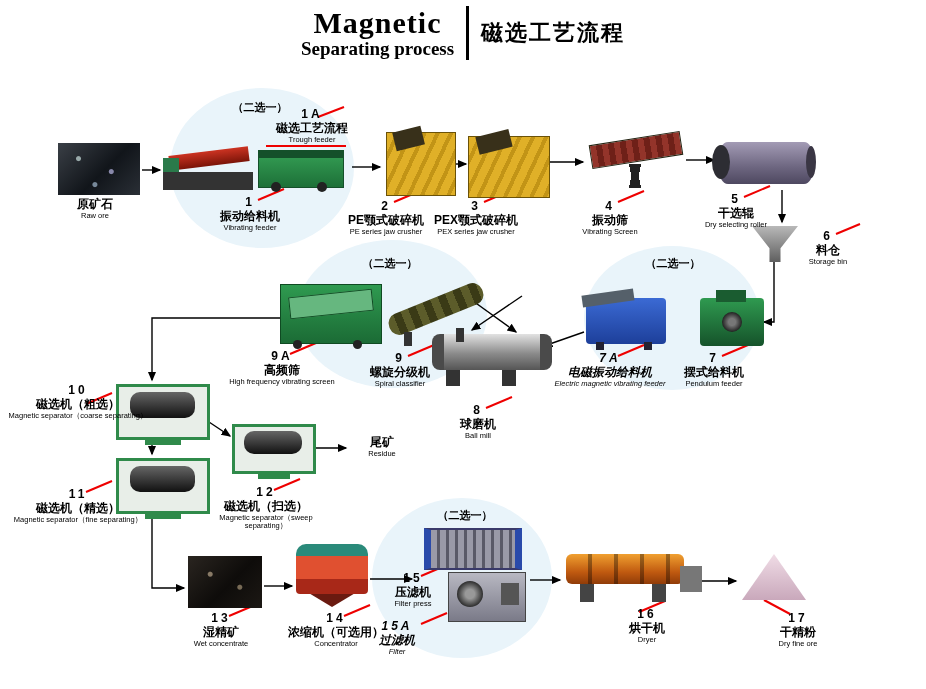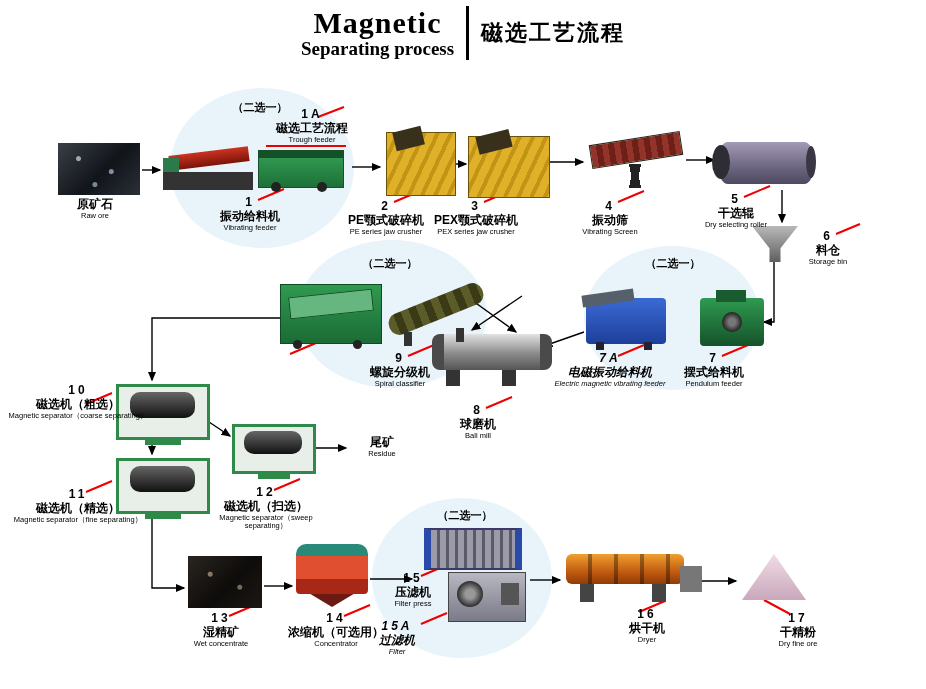--- a/index.html
+++ b/index.html
@@ -263,20 +263,25 @@
   <div class="lbl" style="left:428px;top:404px;width:100px;">
     <div class="num">8</div>
     <div class="zh">球磨机</div>
     <div class="en">Ball mill</div>
   </div>
   <div class="lbl" style="left:348px;top:352px;width:104px;">
     <div class="num">9</div>
     <div class="zh">螺旋分级机</div>
     <div class="en">Spiral classifier</div>
   </div>
+  <div class="lbl" style="left:212px;top:350px;width:140px;">
+    <div class="num">9A</div>
+    <div class="zh">高频筛</div>
+    <div class="en">High frequency vibrating screen</div>
+  </div>
   <div class="lbl" style="left:2px;top:384px;width:152px;">
     <div class="num">10</div>
     <div class="zh">磁选机（粗选）</div>
     <div class="en">Magnetic separator（coarse separating）</div>
   </div>
   <div class="lbl" style="left:350px;top:436px;width:64px;">
     <div class="zh">尾矿</div>
     <div class="en">Residue</div>
   </div>
   <div class="lbl" style="left:2px;top:488px;width:152px;">

